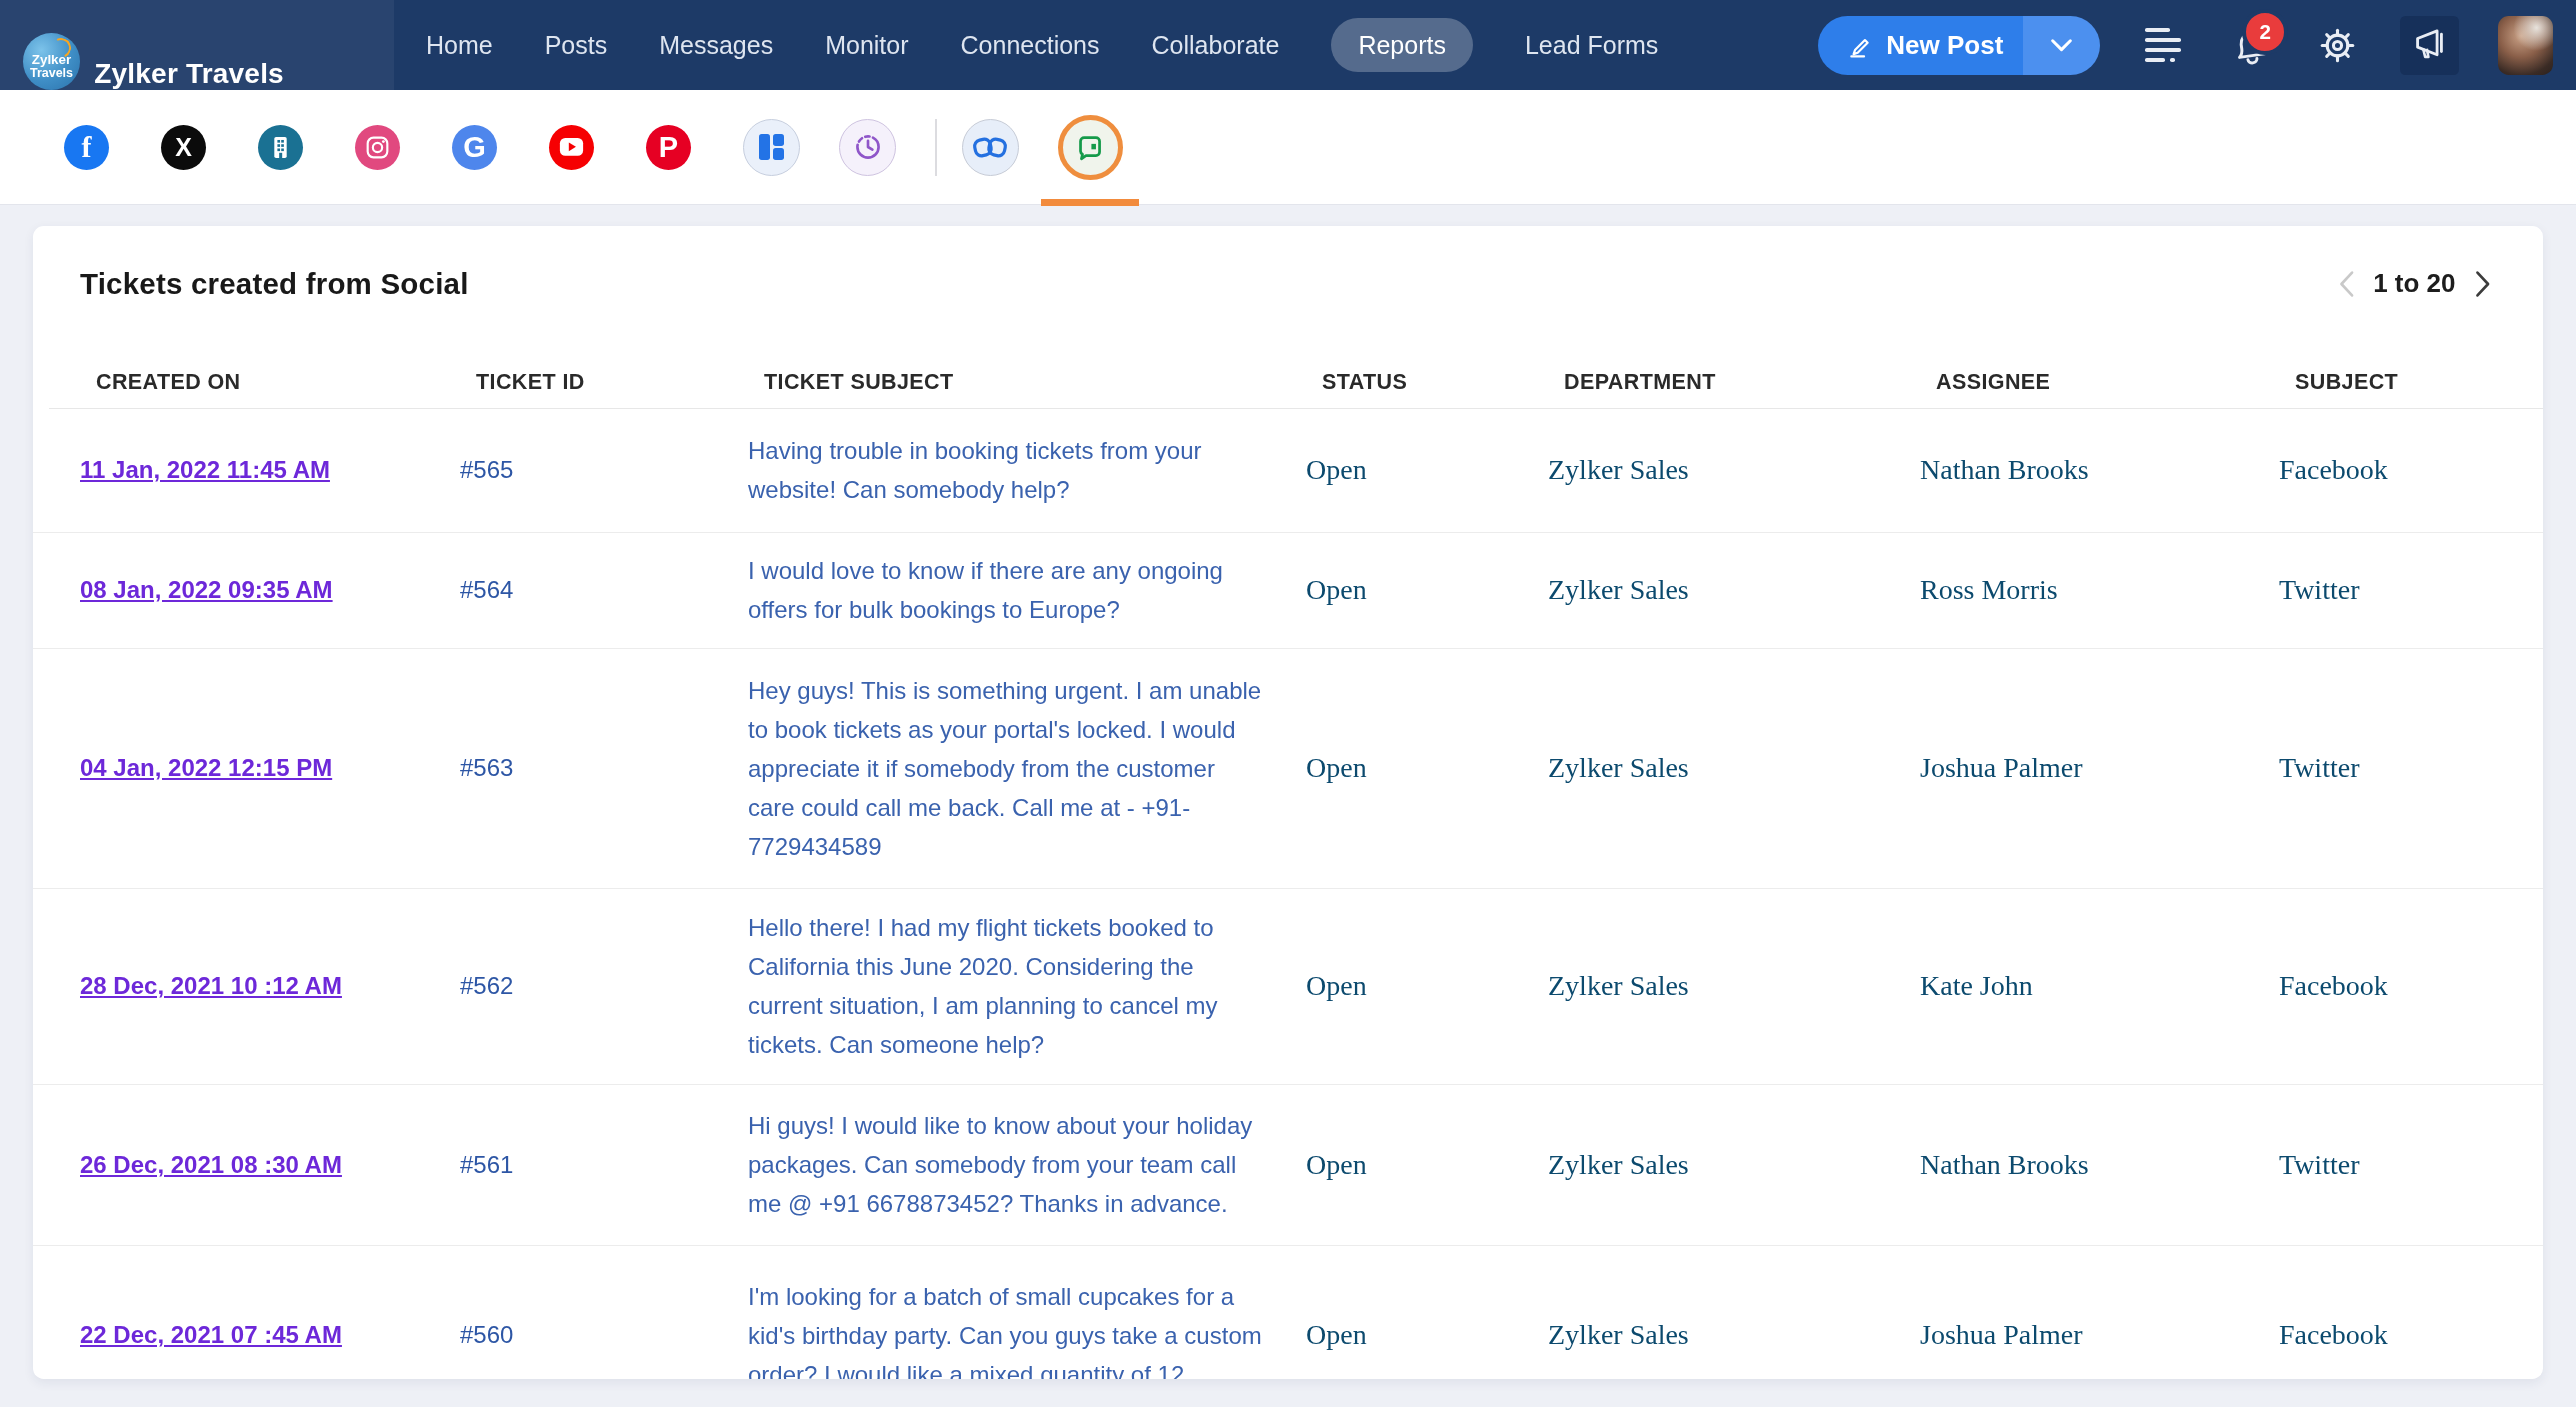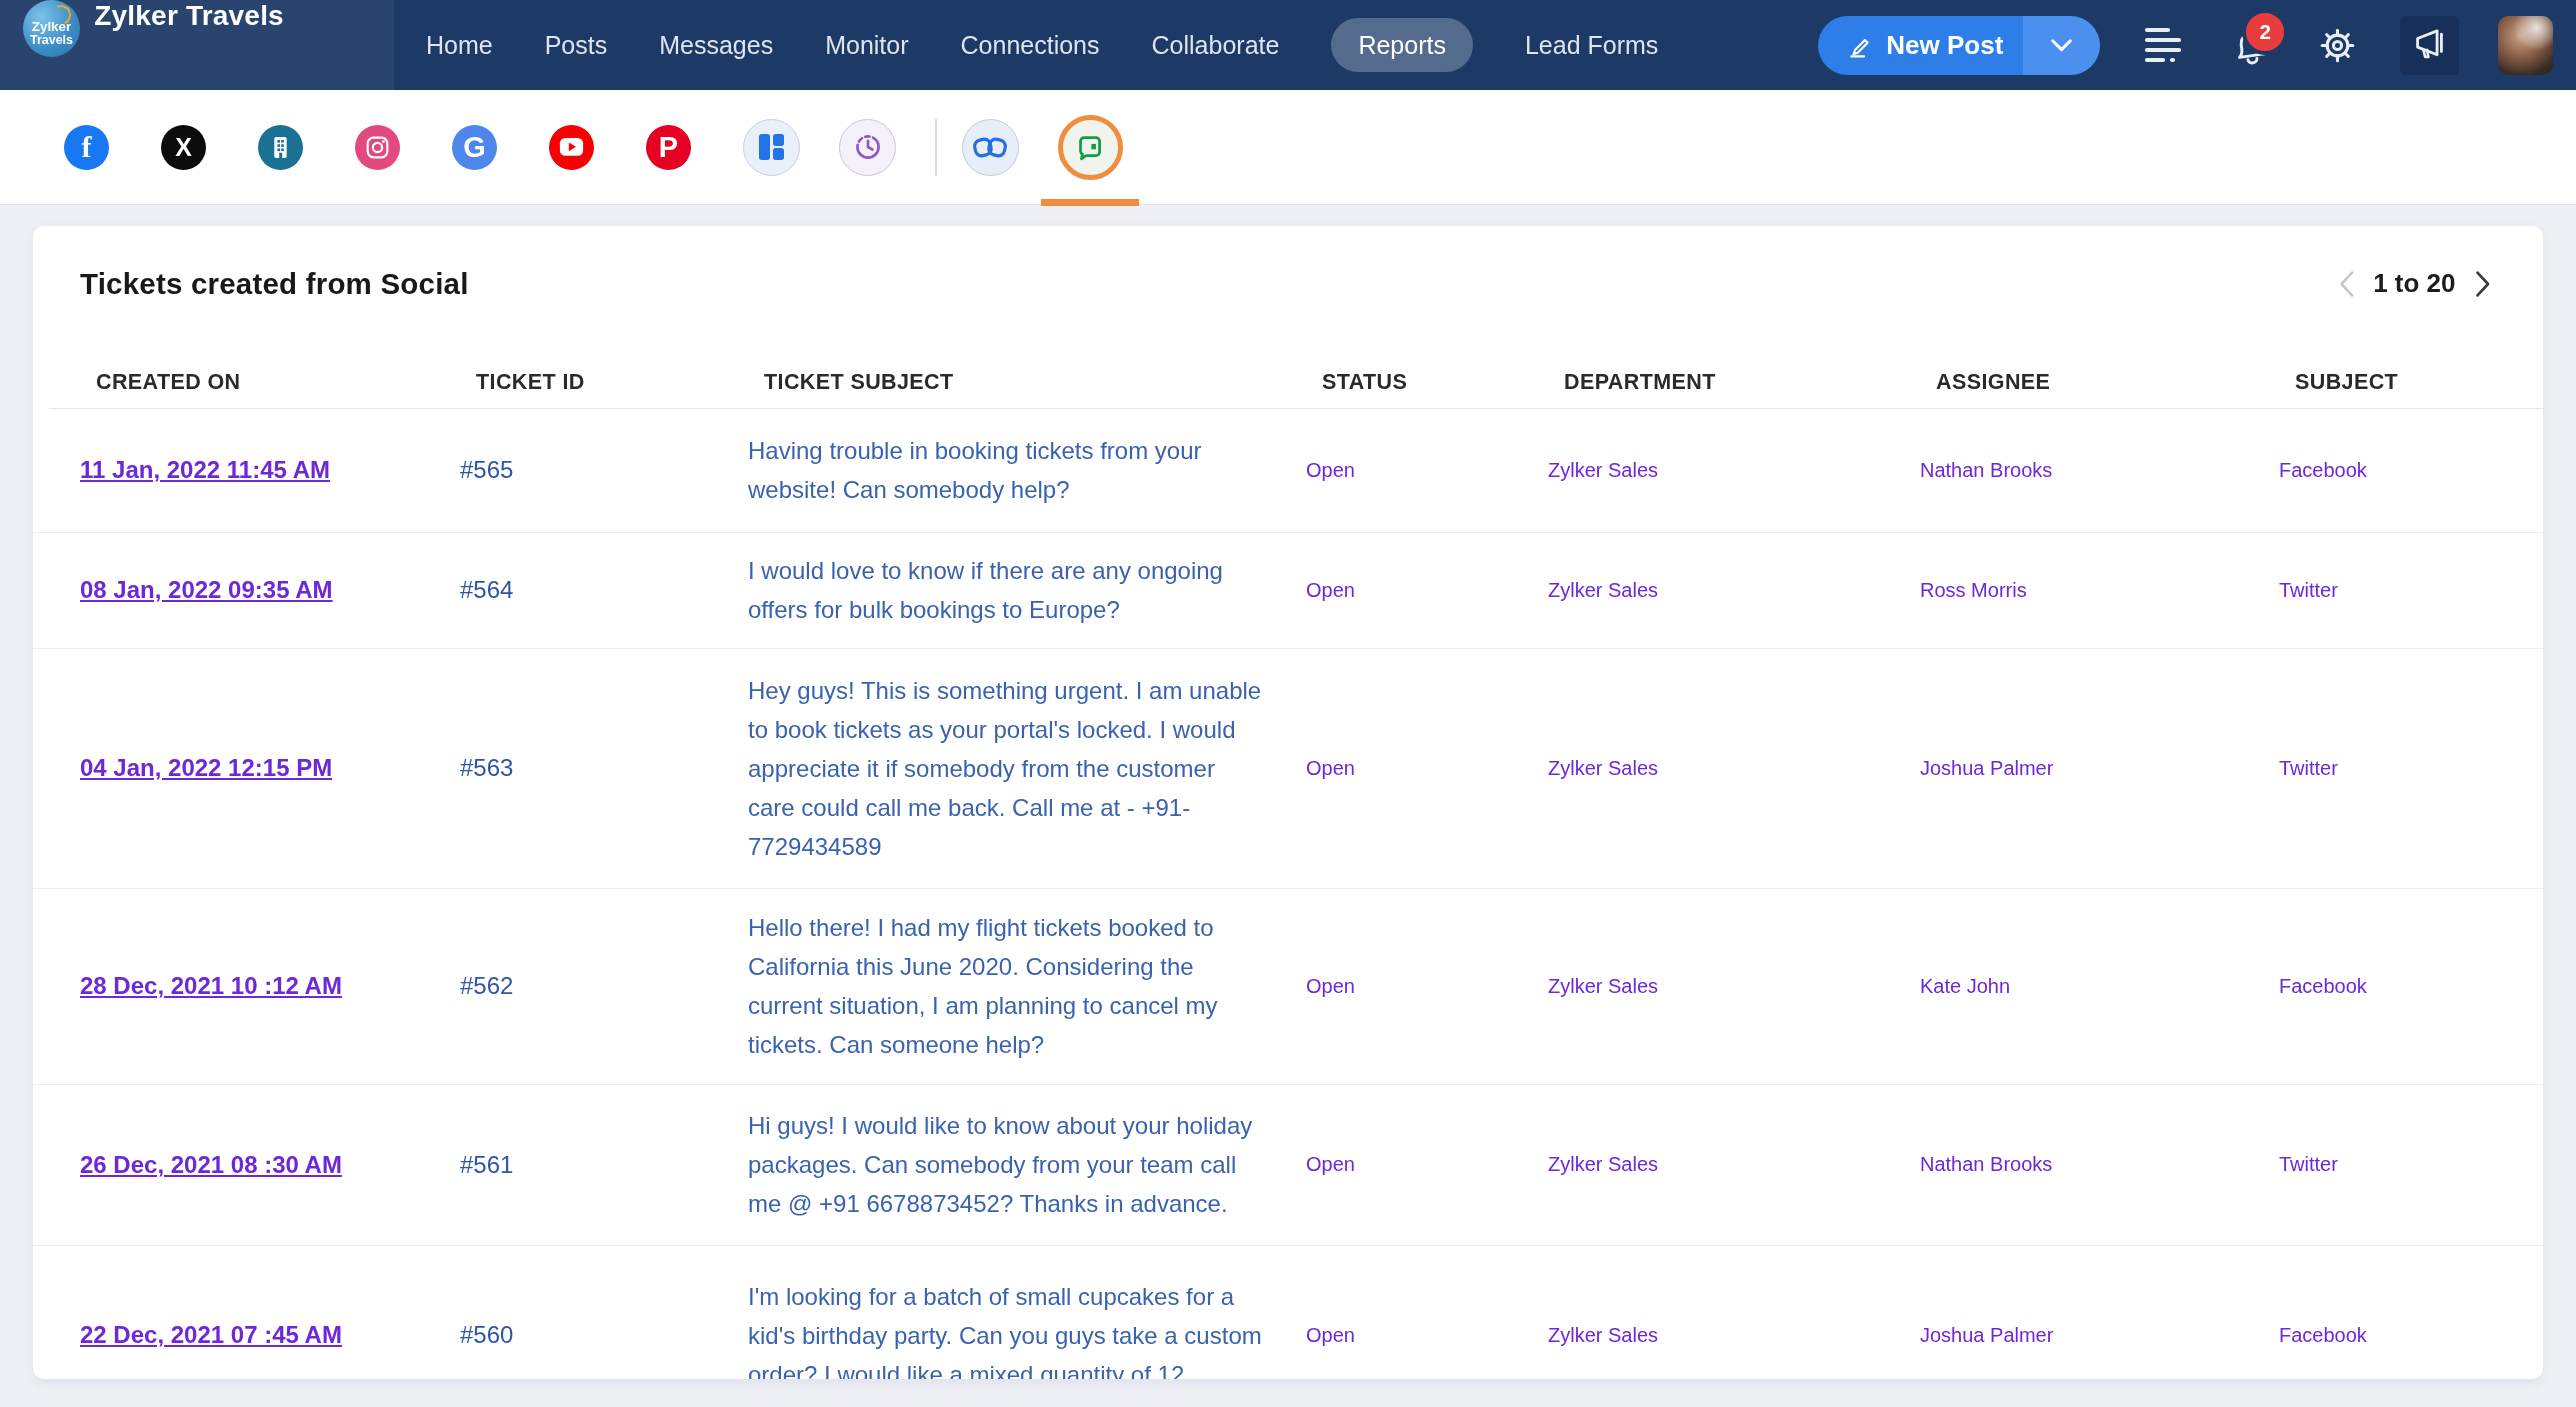--- a/index.html
+++ b/index.html
@@ -12,21 +12,21 @@
   .screen{position:relative;width:2576px;height:1408px;}
 
   
   .topnav{
     position:absolute;left:0;top:0;width:100%;height:90px;
     background:#1D3A67;display:flex;align-items:center;
   }
   .brand{
     position:relative;height:100%;width:394px;flex:0 0 394px;
     background:rgba(255,255,255,0.055);
-    display:flex;align-items:flex-start;cursor:pointer;
+    display:flex;align-items:flex-end;cursor:pointer;
   }
   .logo{
     position:relative;width:57px;height:57px;margin-left:23px;border-radius:50%;
     background:radial-gradient(circle at 32% 30%, #7cc3ea 0%, #3f8ec6 55%, #2a72ab 100%);
     display:flex;flex-direction:column;align-items:center;justify-content:center;
     overflow:hidden;flex:0 0 57px;
   }
   .logo .sun{
     position:absolute;top:5.4px;right:9px;width:16px;height:16px;border-radius:50%;
     border:2.7px solid #f5a623;border-left-color:transparent;border-bottom-color:transparent;
@@ -128,21 +128,21 @@
   .thead span{font-size:21.5px;font-weight:bold;color:#2A2A2A;letter-spacing:0.4px;white-space:nowrap;}
   .trow{border-bottom:0.9px solid #ECECEC;}
   .r1{height:124px;} .r2{height:116px;} .r3{height:240px;}
   .r4{height:196px;} .r5{height:161px;} .r6{height:179px;border-bottom:none;}
   .c-date{font-size:24px;font-weight:bold;color:#6d28d9;white-space:nowrap;text-decoration:underline;}
   .c-id a{font-size:24px;color:#2D56A5;text-decoration:none;cursor:pointer;text-align:center;}
   .c-subj a{
     display:block;max-width:519px;font-size:24px;line-height:39px;color:#3A62AE;
     text-decoration:none;cursor:pointer;
   }
-  .c-plain{font-size:20px;color:#6d28d9;white-space:nowrap;}
+  .c-plain{font-size:28px;color:#0c4a6e;white-space:nowrap;font-family:Liberation Serif, serif;}
 </style>
 </head>
 <body>
 
 <div class="screen">
 
   <header class="topnav">
     <div class="brand">
       <div class="logo">
         <span class="sun"></span>

